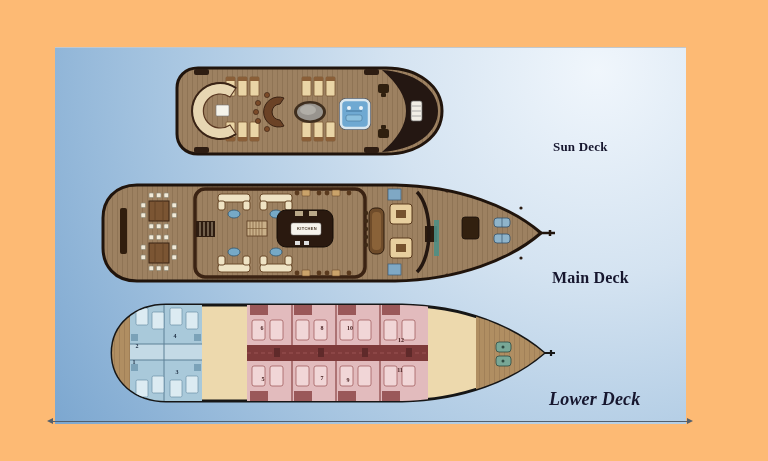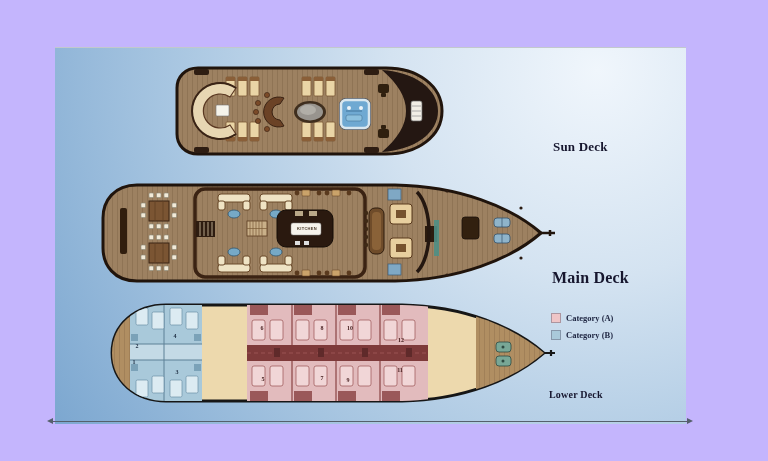--- a/index.html
+++ b/index.html
@@ -1,32 +1,32 @@
 <!DOCTYPE html>
 <html><head>
 <meta charset="utf-8">
 <style>
   html,body{margin:0;padding:0;background:#ffffff;}
   .canvas{
-    position:relative;width:768px;height:461px;background:#c4b5fd;
+    position:relative;width:768px;height:461px;background:#fdba74;
     font-family:"Liberation Serif", serif;overflow:hidden;
   }
   .panel{
     position:absolute;left:55px;top:47px;width:631px;height:376px;
     background:radial-gradient(circle at 86% 6%, #f0f6fc 0%, #d4e3f1 32%, #a5c4e0 68%, #7ca7d0 100%);
     border-top:1px solid #c2c8cd;
   }
   .deck-svg{position:absolute;}
   .deck-label{
     position:absolute;font-weight:bold;color:#16162e;
     font-family:"Liberation Serif", serif;letter-spacing:.2px;white-space:nowrap;
   }
   .lbl-sun{left:553px;top:139px;font-size:13px;}
   .lbl-main{left:552px;top:269px;font-size:16px;}
-  .lbl-lower{left:549px;top:389px;font-size:10px;}
+  .lbl-lower{left:549px;top:389px;font-size:18px;font-style:italic;}
   .legend{position:absolute;left:551px;top:313px;}
   .legend-row{display:flex;align-items:center;margin-bottom:7px;}
   .swatch{width:8px;height:8px;margin-right:5px;border:1px solid rgba(90,90,110,.45);}
   .legend-text{font-size:8.5px;font-weight:bold;color:#1d2440;font-family:"Liberation Serif", serif;white-space:nowrap;}
   .dim-line{position:absolute;left:53px;top:421px;width:634px;height:1px;background:#55606c;}
   .dim-arrow{position:absolute;top:418px;width:0;height:0;border-top:3px solid transparent;border-bottom:3px solid transparent;}
   .dim-arrow.left{left:47px;border-right:6px solid #55606c;}
   .dim-arrow.right{left:687px;border-left:6px solid #55606c;}
   .cabin-num{
     position:absolute;transform:translate(-50%,-50%);
@@ -373,27 +373,17 @@
     <span class="cabin-num num-pink" style="left:400px;top:370px;">11</span>
     <span class="cabin-num num-pink" style="left:401px;top:340px;">12</span>
   </div>
 
   <span class="kitchen-label">KITCHEN</span>
 
   <div class="deck-label lbl-sun">Sun Deck</div>
   <div class="deck-label lbl-main">Main Deck</div>
   <div class="deck-label lbl-lower">Lower Deck</div>
 
-  <div class="legend">
-    <div class="legend-row">
-      <span class="swatch" style="background: rgb(239, 197, 199);"></span>
-      <span class="legend-text">Category (A)</span>
-    </div>
-    <div class="legend-row">
-      <span class="swatch" style="background: rgb(169, 201, 218);"></span>
-      <span class="legend-text">Category (B)</span>
-    </div>
-  </div>
 
   <div class="dim-line"></div>
   <div class="dim-arrow left"></div>
   <div class="dim-arrow right"></div>
 </div>
 
 </body></html>

